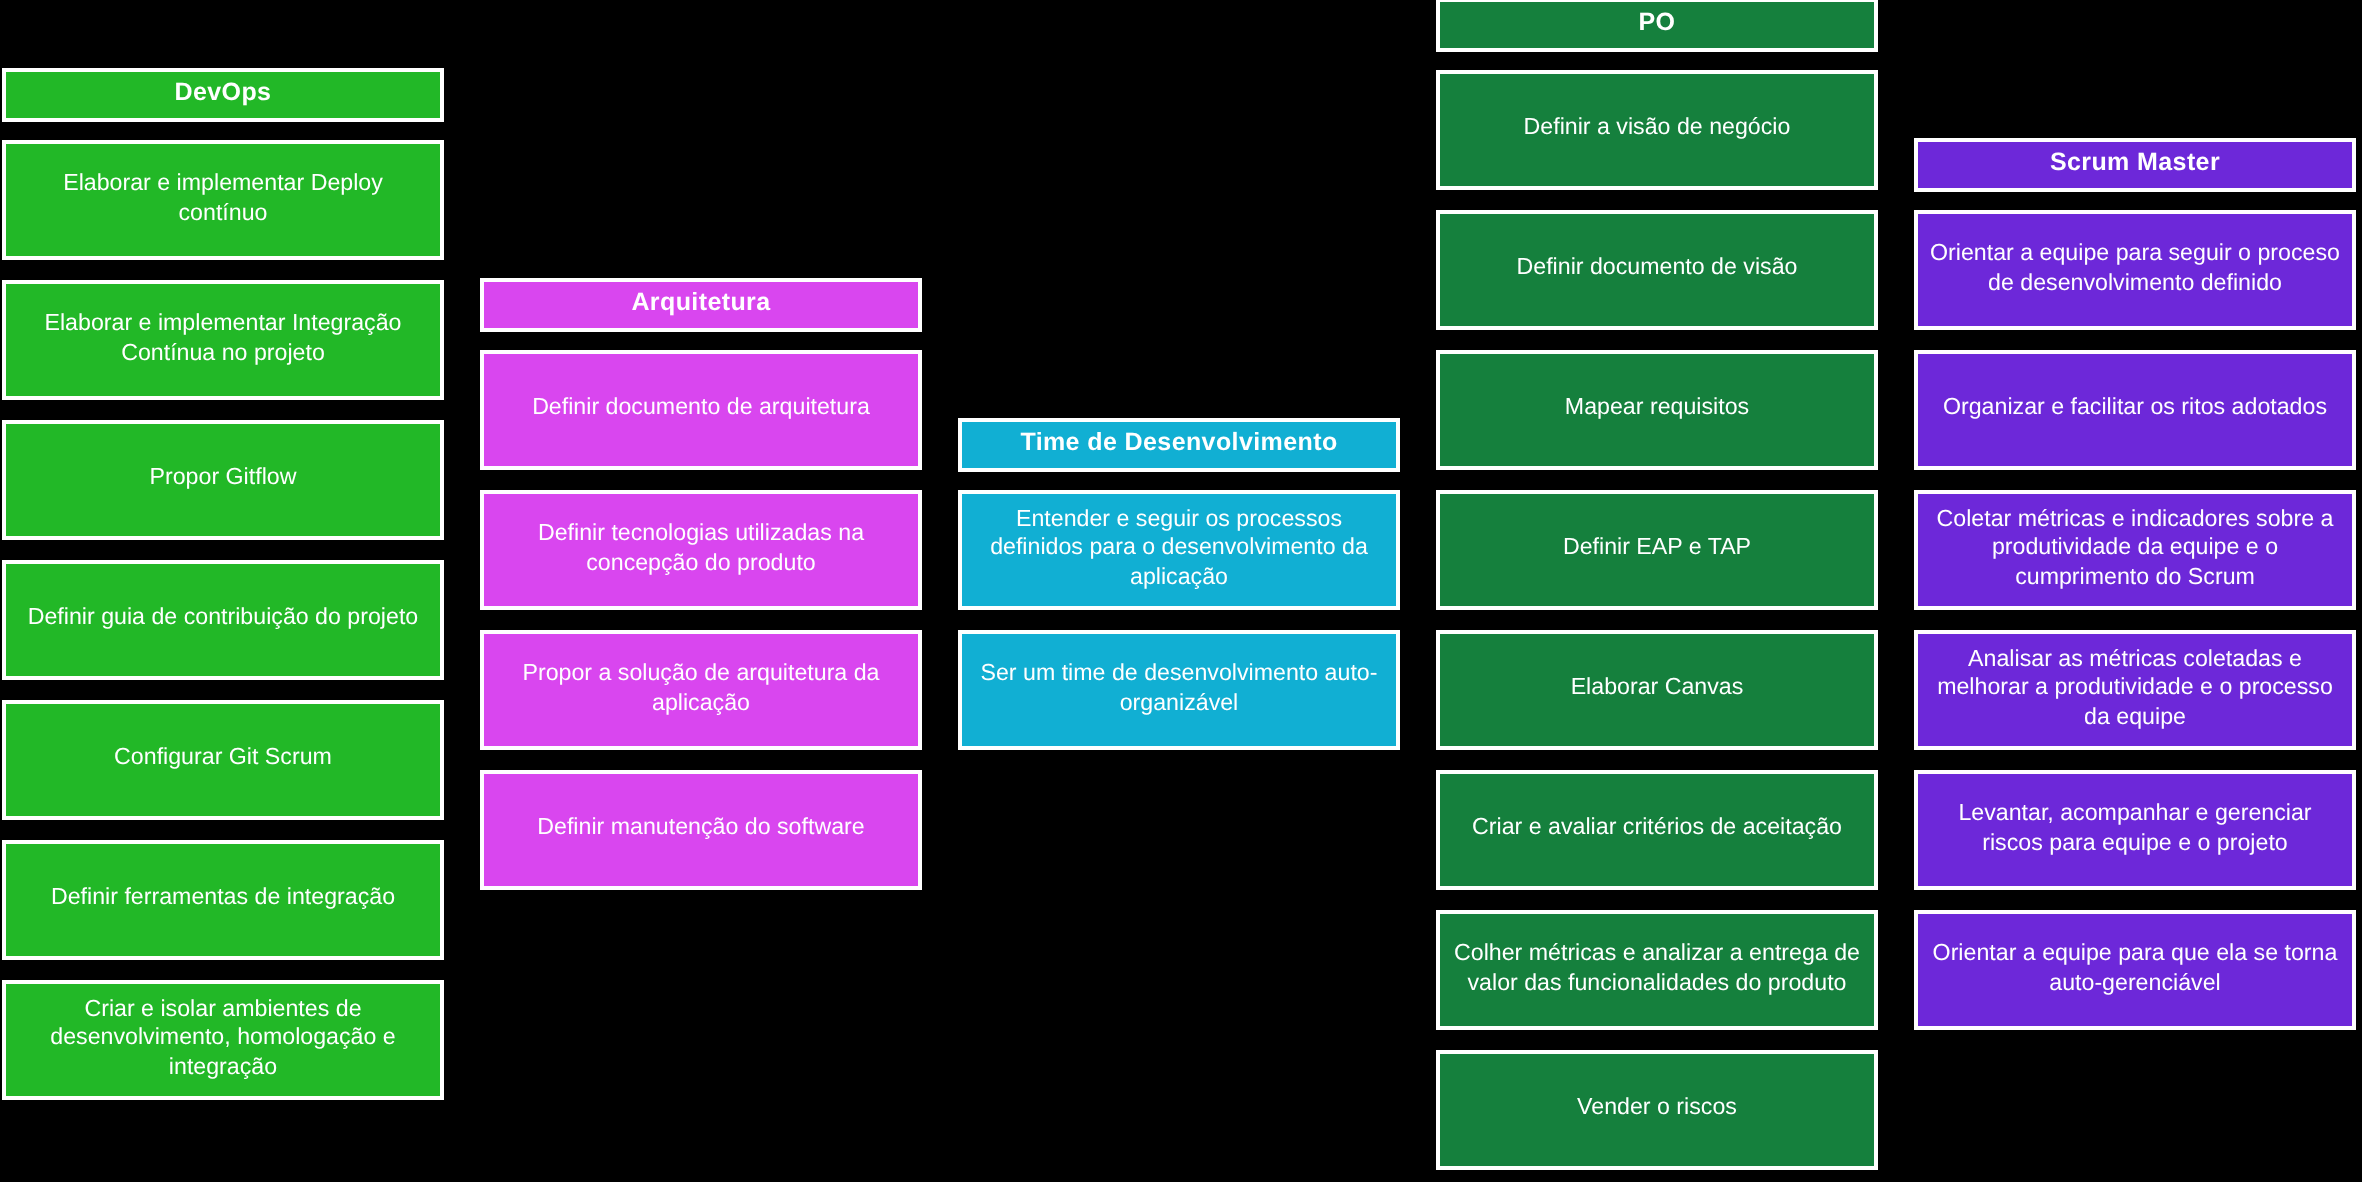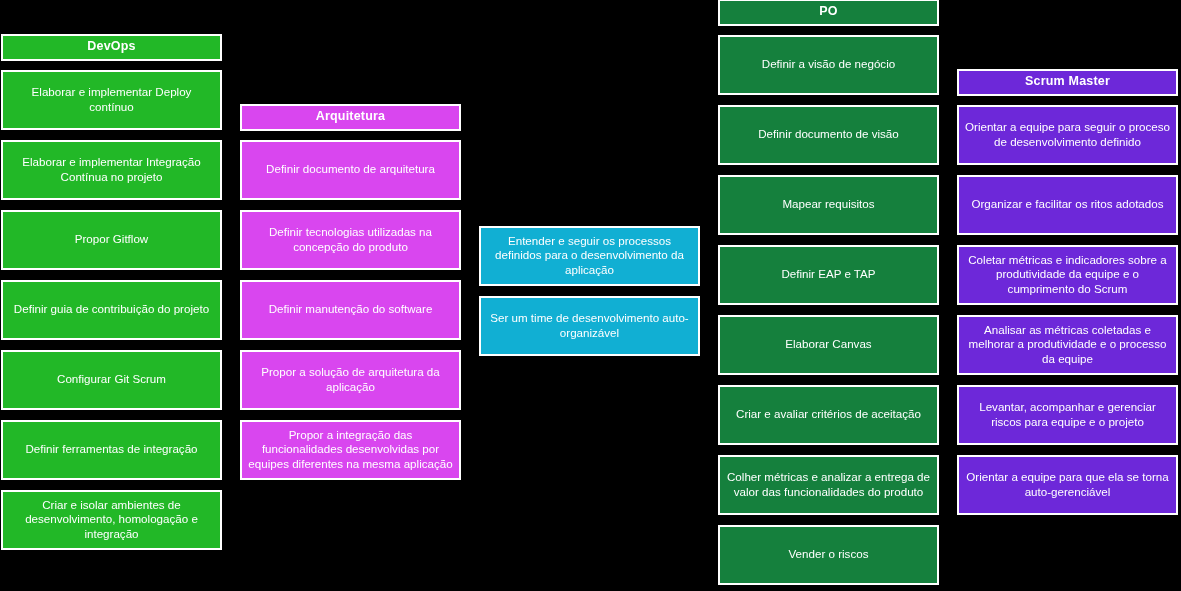--- a/index.html
+++ b/index.html
@@ -121,32 +121,30 @@
   <div class="column c-arq">
     <div class="col-header">Arquitetura</div>
     <div class="cards">
       <div class="card">
           <span>Definir documento de arquitetura</span>
         </div>
       <div class="card">
           <span>Definir tecnologias utilizadas na concepção do produto</span>
         </div>
       <div class="card">
+          <span>Propor a solução de arquitetura da aplicação</span>
+        </div>
+      <div class="card">
           <span>Definir manutenção do software</span>
         </div>
-      <div class="card">
-          <span>Propor a solução de arquitetura da aplicação</span>
-        </div>
-      <div class="card">
-          <span>Propor a integração das funcionalidades desenvolvidas por equipes diferentes na mesma aplicação</span>
-        </div>
     </div>
   </div>
 
   <div class="column c-time">
+    <div class="col-header">Time de Desenvolvimento</div>
     <div class="cards">
       <div class="card">
           <span>Entender e seguir os processos definidos para o desenvolvimento da aplicação</span>
         </div>
       <div class="card">
           <span>Ser um time de desenvolvimento auto-organizável</span>
         </div>
     </div>
   </div>
 

